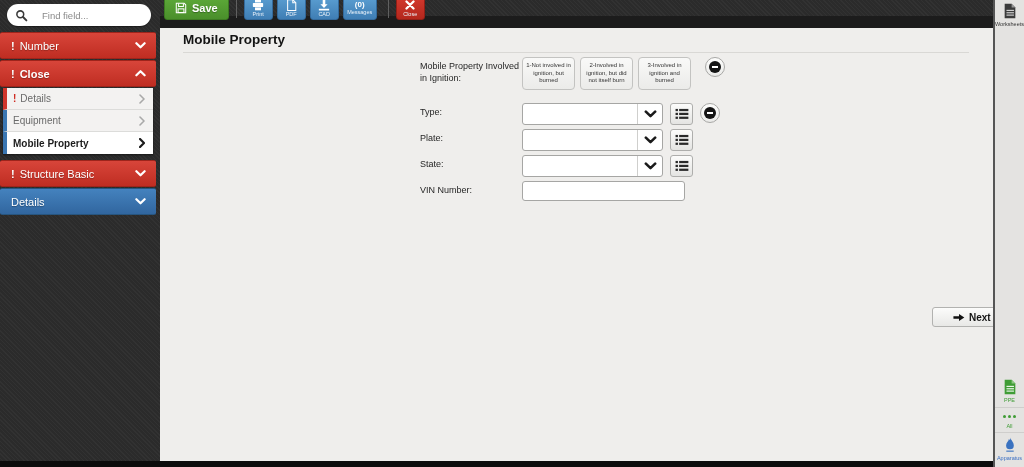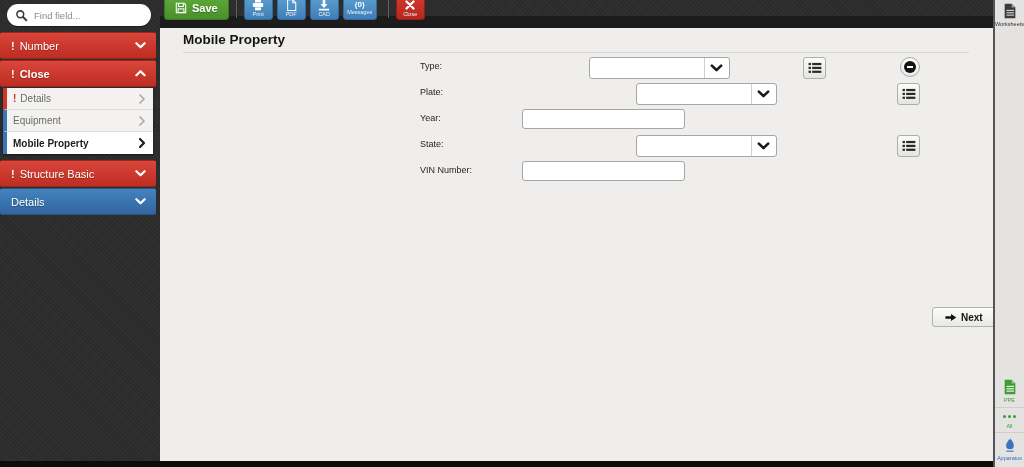--- a/index.html
+++ b/index.html
@@ -12,21 +12,21 @@
   .dark-tex {
     background-color:#2b2b2b;
     background-image:repeating-linear-gradient(45deg, rgba(255,255,255,.03) 0 1px, transparent 1px 3px);
   }
 
   
   #left-col { position:absolute; left:0; top:0; width:160px; height:467px; z-index:2; }
   .search-wrap {
     position:absolute; left:7px; top:4px; width:144px; height:22px;
     background:#fff; border-radius:12px; display:flex; align-items:center;
-    padding:0 8px; gap:6px; box-shadow:0 1px 1px rgba(0,0,0,.4);
+    padding:0 8px; gap:14px; box-shadow:0 1px 1px rgba(0,0,0,.4);
   }
   .search-wrap input {
     border:none; outline:none; flex:1; font-size:9.5px; color:#333; background:transparent;
     font-family:"Liberation Sans", sans-serif; min-width:0;
   }
   .search-wrap input::placeholder { color:#8a8a8a; }
 
   .menu { position:absolute; left:0; top:32px; width:156px; }
   .menu-header {
     height:27px; margin-bottom:1px; display:flex; align-items:center;
@@ -83,21 +83,21 @@
     background:#efeeec; z-index:1;
   }
   .content-header {
     margin:4px 24px 0 23px; font-size:13.5px; font-weight:bold; color:#141414;
     padding-bottom:5px; border-bottom:1px solid #d9d8d5;
   }
   .form { position:absolute; left:260px; top:29px; width:500px; }
   .frow { display:flex; align-items:flex-start; }
   .flabel { width:102px; flex-shrink:0; font-size:9px; color:#262626; line-height:1.35; padding-top:3px; }
   .mb13 { margin-bottom:13px; }
-  .mb4 { margin-bottom:4px;justify-content:space-between; }
+  .mb4 { margin-bottom:4px; }
   .mb6 { margin-bottom:6px; }
 
   .opt-btn {
     width:53px; height:33px; margin-right:5px; border-radius:4px; cursor:pointer;
     background:linear-gradient(#f9f9f8, #ebebe9); border:1px solid #c3c3c1;
     font-size:6px; line-height:1.3; color:#333; text-align:center;
     display:flex; align-items:center; justify-content:center; padding:1px 2px;
     font-family:"Liberation Sans", sans-serif;
   }
   .sel {
@@ -117,21 +117,21 @@
     display:flex; align-items:center; justify-content:center;
   }
   .minus-dot { width:12px; height:12px; border-radius:50%; background:#141414; position:relative; }
   .minus-dot::after { content:""; position:absolute; left:3px; top:5px; width:6px; height:2px; background:#fff; }
   .txt {
     width:163px; height:20px; border:1px solid #a6a6a4; border-radius:3px;
     background:#fff; font-size:10px; padding:0 5px; outline:none; color:#333;
     font-family:"Liberation Sans", sans-serif;
   }
   .next-btn {
-    position:absolute; left:772px; top:279px; height:20px; padding:0 12px; cursor:pointer;
+    position:absolute; left:772px; top:279px; height:20px; padding:0 20px; cursor:pointer;
     display:flex; align-items:center; gap:4px; border-radius:3px;
     background:linear-gradient(#fcfcfb, #e8e8e6); border:1px solid #b2b2b0;
     font-size:10px; font-weight:bold; color:#141414;
   }
 
   
   #right-rail {
     position:absolute; left:993px; top:0; width:31px; height:467px;
     background:#e4e3e1; border-left:2px solid #555; z-index:3;
   }
@@ -291,20 +291,29 @@
     </span>
     <span class="tb-label">Close</span>
   </div>
 </div>
 
 <div id="content">
   <div class="content-header">Mobile Property</div>
 
   <div class="form">
 
+    <div class="frow mb13">
+      <div class="flabel">Mobile Property Involved in Ignition:</div>
+      <div class="opt-btn">1-Not involved in ignition, but burned</div>
+      <div class="opt-btn">2-Involved in ignition, but did not itself burn</div>
+      <div class="opt-btn">3-Involved in ignition and burned</div>
+      <div class="minus-btn" style="margin-left:9px;">
+        <span class="minus-dot"></span>
+      </div>
+    </div>
 
     <div class="frow mb4">
       <div class="flabel">Type:</div>
       <div class="sel">
         <span class="sel-val"></span>
         <span class="sel-arrow">
           <svg width="13" height="8" viewBox="0 0 14 8">
               <polyline points="2,1.5 7,6.3 12,1.5" fill="none" stroke="#1a1a1a" stroke-width="2.8" stroke-linecap="round" stroke-linejoin="round"></polyline>
             </svg>
         </span>
@@ -344,24 +353,20 @@
               <rect x="0.5" y="5.2" width="2.6" height="2.4"></rect>
               <rect x="4.4" y="5.2" width="10" height="2.4"></rect>
               <rect x="0.5" y="9.4" width="2.6" height="2.4"></rect>
               <rect x="4.4" y="9.4" width="10" height="2.4"></rect>
             </svg>
         </span>
       </div>
     </div>
 
 
-    <div class="frow mb6">
-      <div class="flabel">Year:</div>
-      <input class="txt" type="text" value="" style="">
-    </div>
 
     <div class="frow mb4">
       <div class="flabel">State:</div>
       <div class="sel">
         <span class="sel-val"></span>
         <span class="sel-arrow">
           <svg width="13" height="8" viewBox="0 0 14 8">
               <polyline points="2,1.5 7,6.3 12,1.5" fill="none" stroke="#1a1a1a" stroke-width="2.8" stroke-linecap="round" stroke-linejoin="round"></polyline>
             </svg>
         </span>

